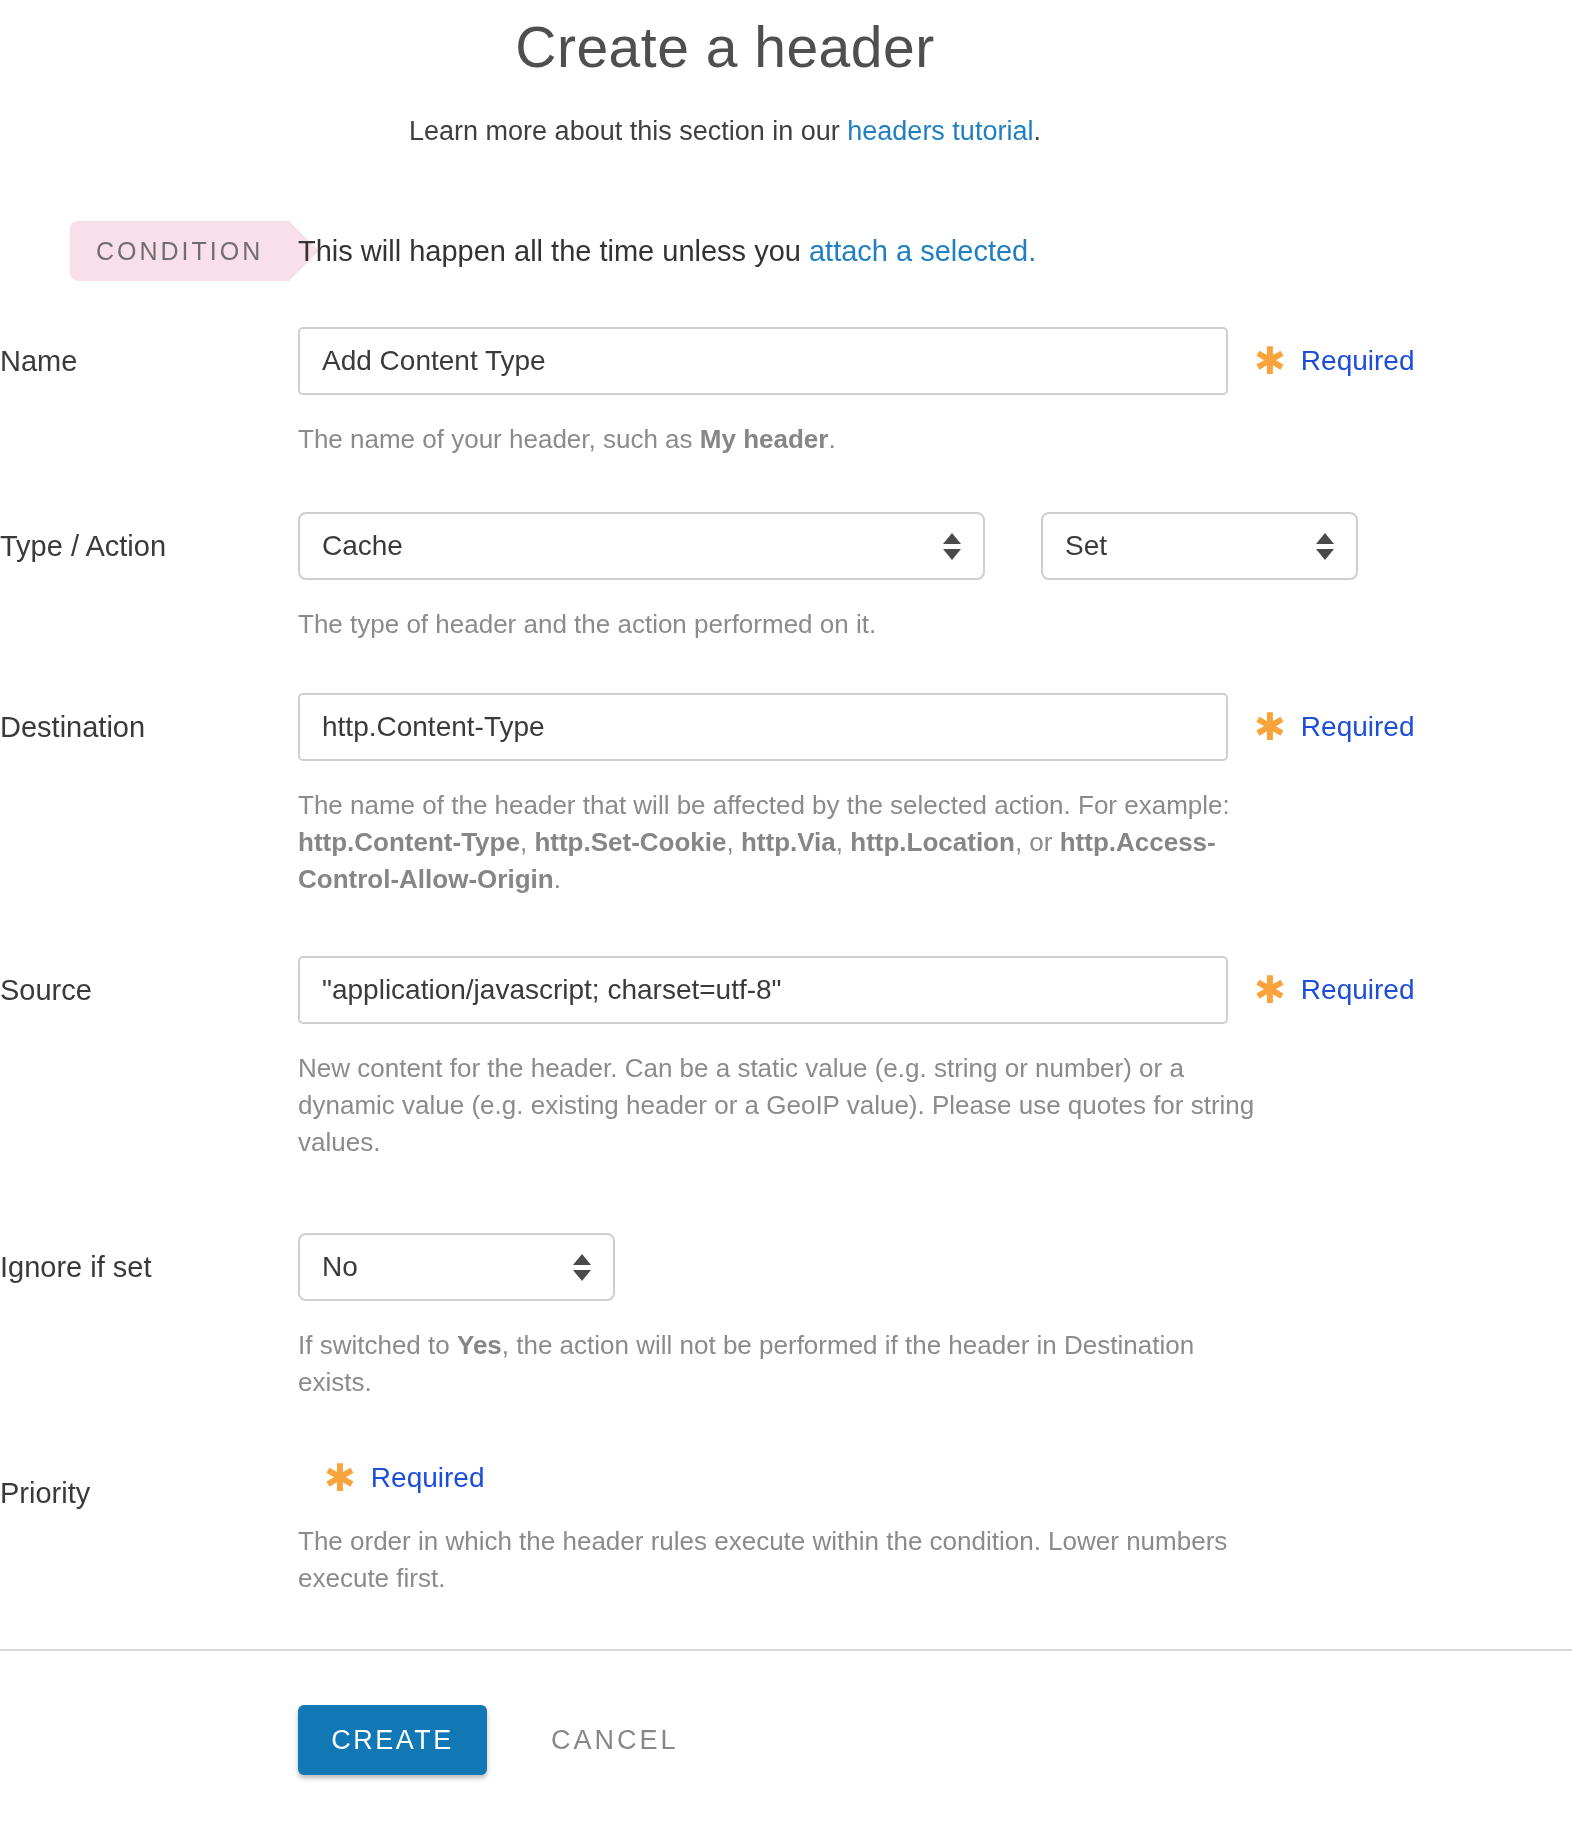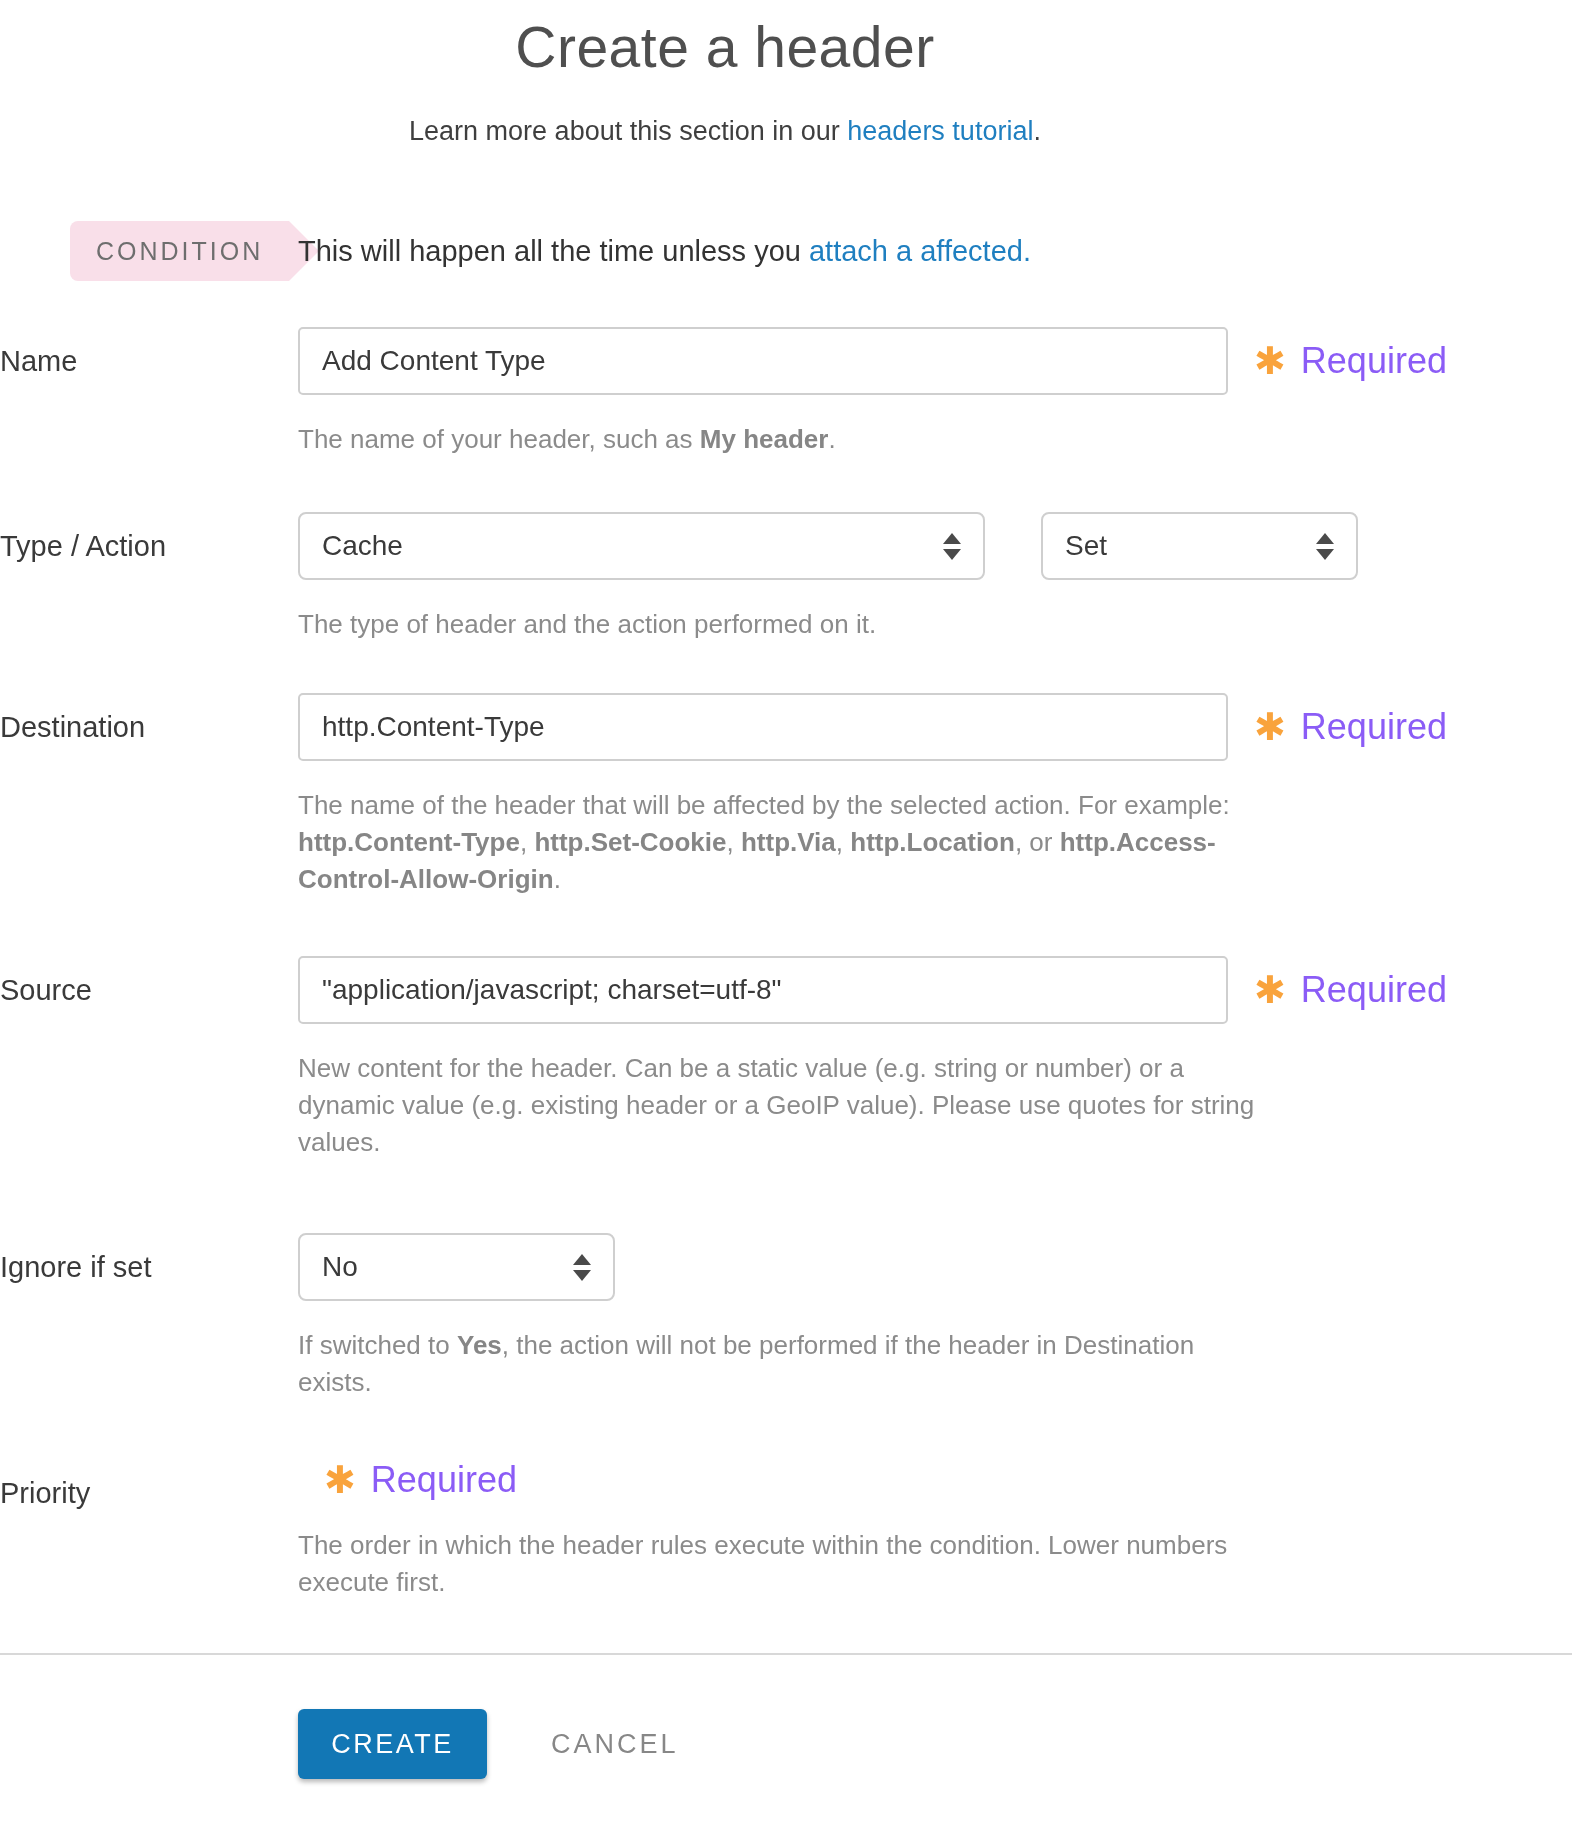--- a/index.html
+++ b/index.html
@@ -116,22 +116,22 @@
     align-items: center;
     margin-left: 26px;
   }
   .asterisk {
     color: #f9a33c;
     font-size: 38px;
     line-height: 1;
   }
   .req-label {
     margin-left: 15px;
-    font-size: 36px;
-    color: #8b5cf6;
+    font-size: 28px;
+    color: #1d4ed8;
   }
   .help {
     margin-top: 26px;
     max-width: 960px;
     font-size: 26px;
     line-height: 37px;
     color: #8b8b8b;
   }
   .help b { color: #868686; }
   
@@ -216,21 +216,21 @@
 <body>
 
 <div class="title-area">
   <h1 class="page-title">Create a header</h1>
   <div class="subtitle"><span><span>Learn more about this section in our </span><span class="link">headers tutorial</span><span>.</span></span></div>
 </div>
 
 <div class="condition">
   <div class="cond-badge">CONDITION</div>
   <div class="cond-text">
-      <span><span>This will happen all the time unless you </span><span class="link">attach a affected.</span></span>
+      <span><span>This will happen all the time unless you </span><span class="link">attach a selected.</span></span>
     </div>
 </div>
 
 <div class="frow row-name">
   <div class="flabel">Name</div>
   <div class="fcontent">
     <div class="ctl-line">
       <input class="text-input w-full" type="text" value="Add Content Type" style="">
       <span class="required">
         <span class="asterisk">✱</span>

